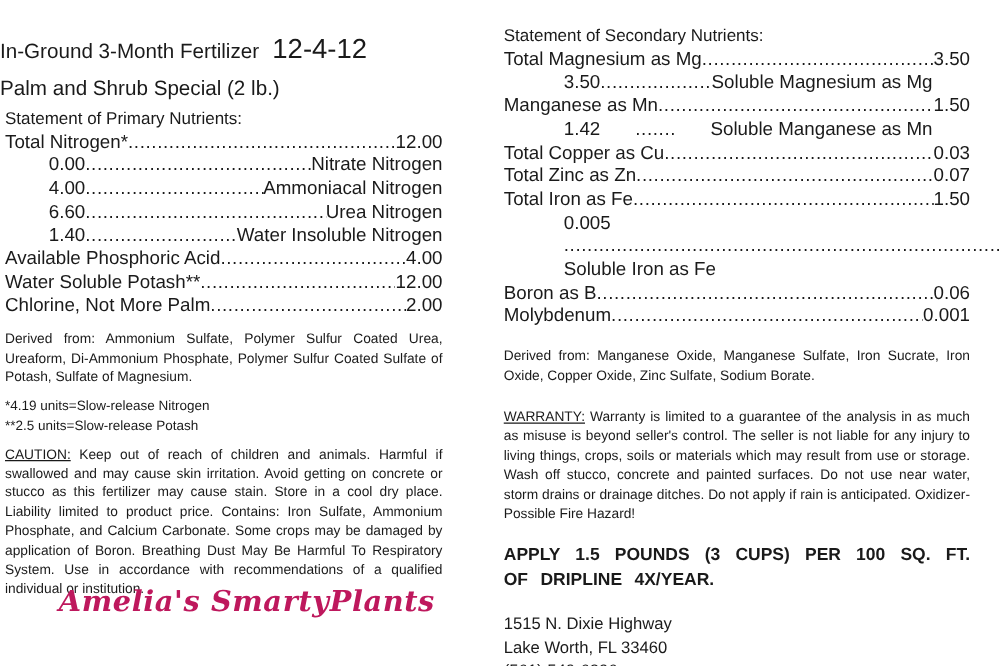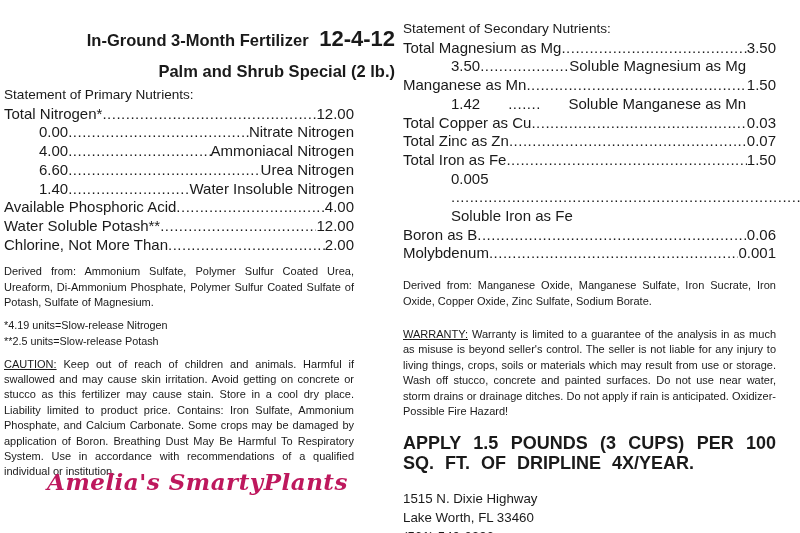--- a/index.html
+++ b/index.html
@@ -2,21 +2,21 @@
 <html><head>
 <meta charset="utf-8">
 <style>
   html, body { margin:0; padding:0; background:#ffffff; }
   body { width:800px; height:533px; position:relative; overflow:hidden;
          font-family:"Liberation Sans", sans-serif; color:#1a1a1a; }
   .col { position:absolute; top:0; }
   #left { left:4px; width:350px; }
   #right { left:403px; width:373px; }
 
-  .title { position:absolute; left:0; width:395px; text-align:right; font-weight:bold; }
+  .title { position:absolute; left:0; width:395px; text-align:left; font-weight:normal; }
   .t1 { top:26px; font-size:16.5px; }
   .t1 .code { font-size:22px; margin-left:6px; }
   .t2 { top:62px; font-size:16.5px; }
 
   .heading { font-size:13.6px; line-height:18.7px; }
   .row { display:flex; align-items:flex-start; font-size:15px; line-height:18.7px; white-space:nowrap; }
   .row .lbl { flex:none; }
   .row .dots { flex:1 1 auto; overflow:hidden; letter-spacing:0.5px; color:#1a1a1a; }
   .row .dots::after { content:"..........................................................................................................................................................................................................."; }
   .row .val { flex:none; }
@@ -24,21 +24,21 @@
   .row.sub2 { padding-left:48px; }
   .ul-plain { text-decoration:underline; }
 
   .para { font-size:11px; line-height:15.4px; text-align:justify; }
   .small { font-size:10.8px; line-height:16px; }
 
   .signature { position:absolute; top:468px; left:0; width:395px; text-align:center;
                font-family:"DejaVu Serif", serif; font-style:italic; font-weight:bold;
                font-size:23px; letter-spacing:0.5px; color:#be185d; }
 
-  .apply { font-weight:bold; font-size:18px; line-height:20px; text-align:justify; word-spacing:6px; }
+  .apply { font-weight:bold; font-size:14px; line-height:20px; text-align:justify; word-spacing:6px; }
   .address { font-size:13.3px; line-height:18.6px; }
 </style>
 </head>
 <body>
 
 <div class="title t1">
   <span>In-Ground 3-Month Fertilizer</span>
   <span class="code">12-4-12</span>
 </div>
 <div class="title t2">Palm and Shrub Special (2 lb.)</div>
@@ -76,21 +76,21 @@
       <span class="lbl">Available Phosphoric Acid</span>
         <span class="dots"></span>
         <span class="val">4.00</span>
     </div>
     <div class="row">
       <span class="lbl">Water Soluble Potash**</span>
         <span class="dots"></span>
         <span class="val">12.00</span>
     </div>
     <div class="row">
-      <span class="lbl">Chlorine, Not More Than</span>
+      <span class="lbl">Chlorine, Not More Palm</span>
         <span class="dots"></span>
         <span class="val">2.00</span>
     </div>
 
     <div class="para" style="margin-top:10px;">Derived from: Ammonium Sulfate, Polymer Sulfur Coated Urea, Ureaform, Di-Ammonium Phosphate, Polymer Sulfur Coated Sulfate of Potash, Sulfate of Magnesium.</div>
 
     <div class="small" style="margin-top:6px;">*4.19 units=Slow-release Nitrogen</div>
     <div class="small">**2.5 units=Slow-release Potash</div>
 
     <div class="para" style="margin-top:8px;">

